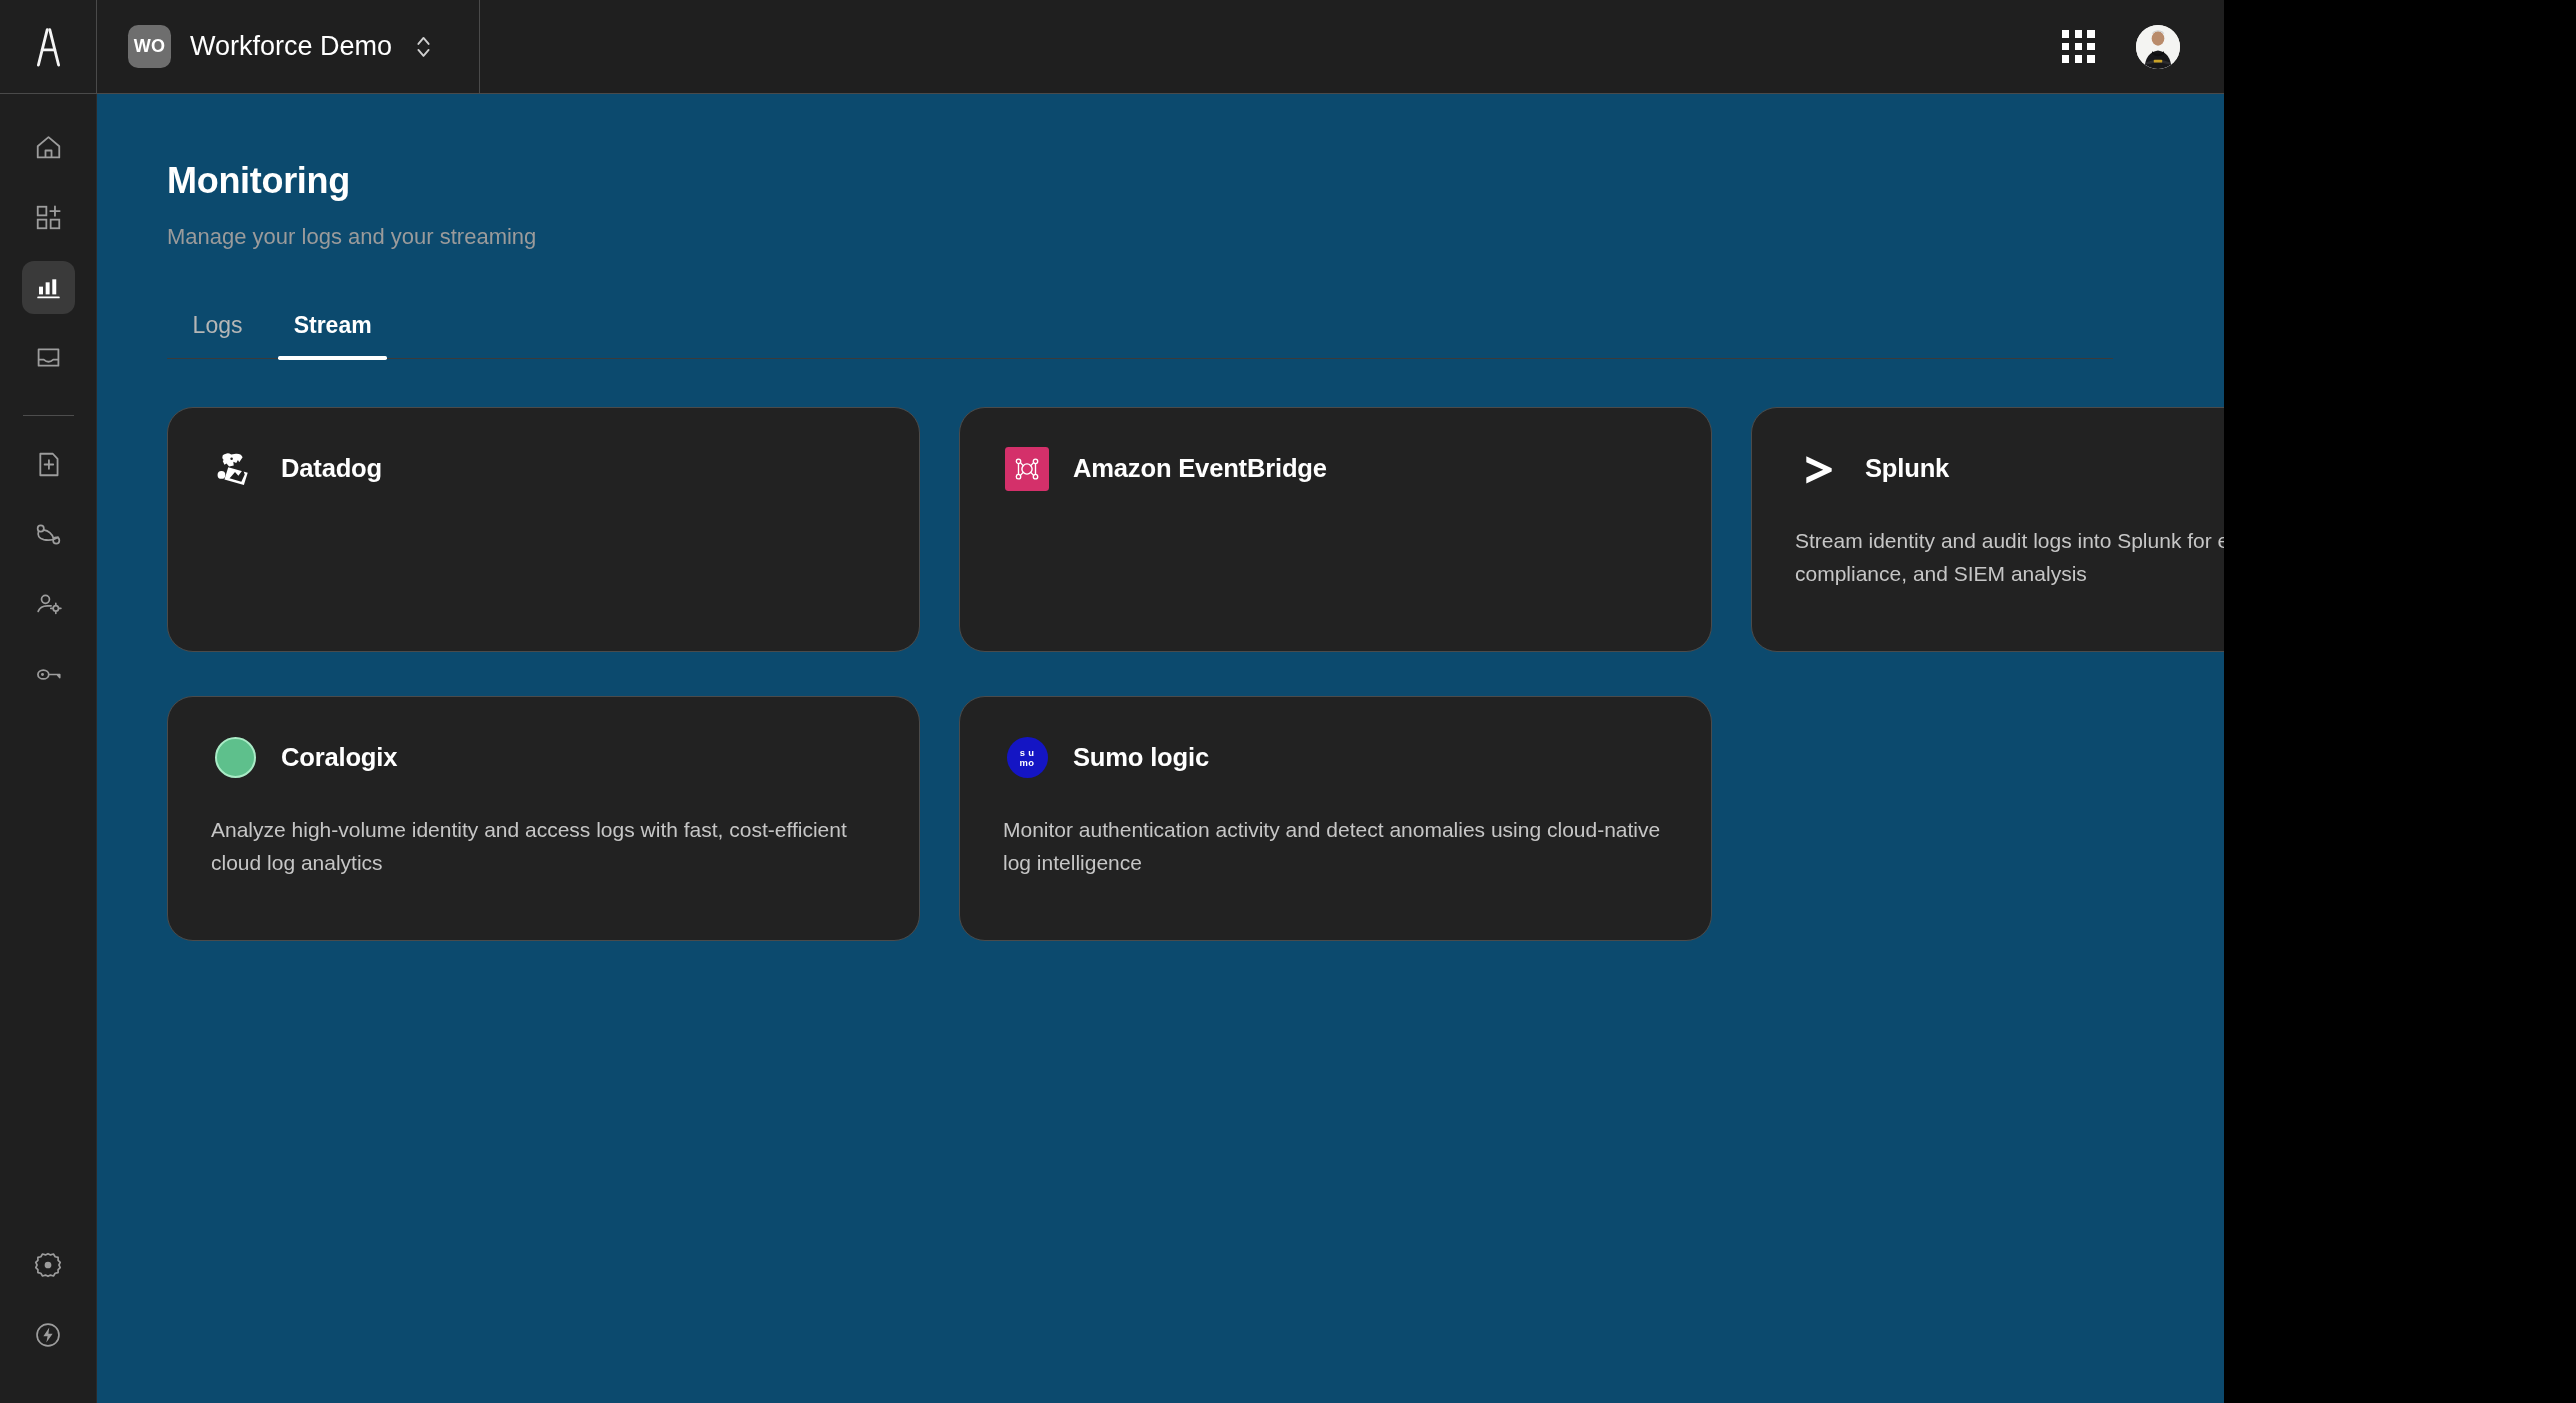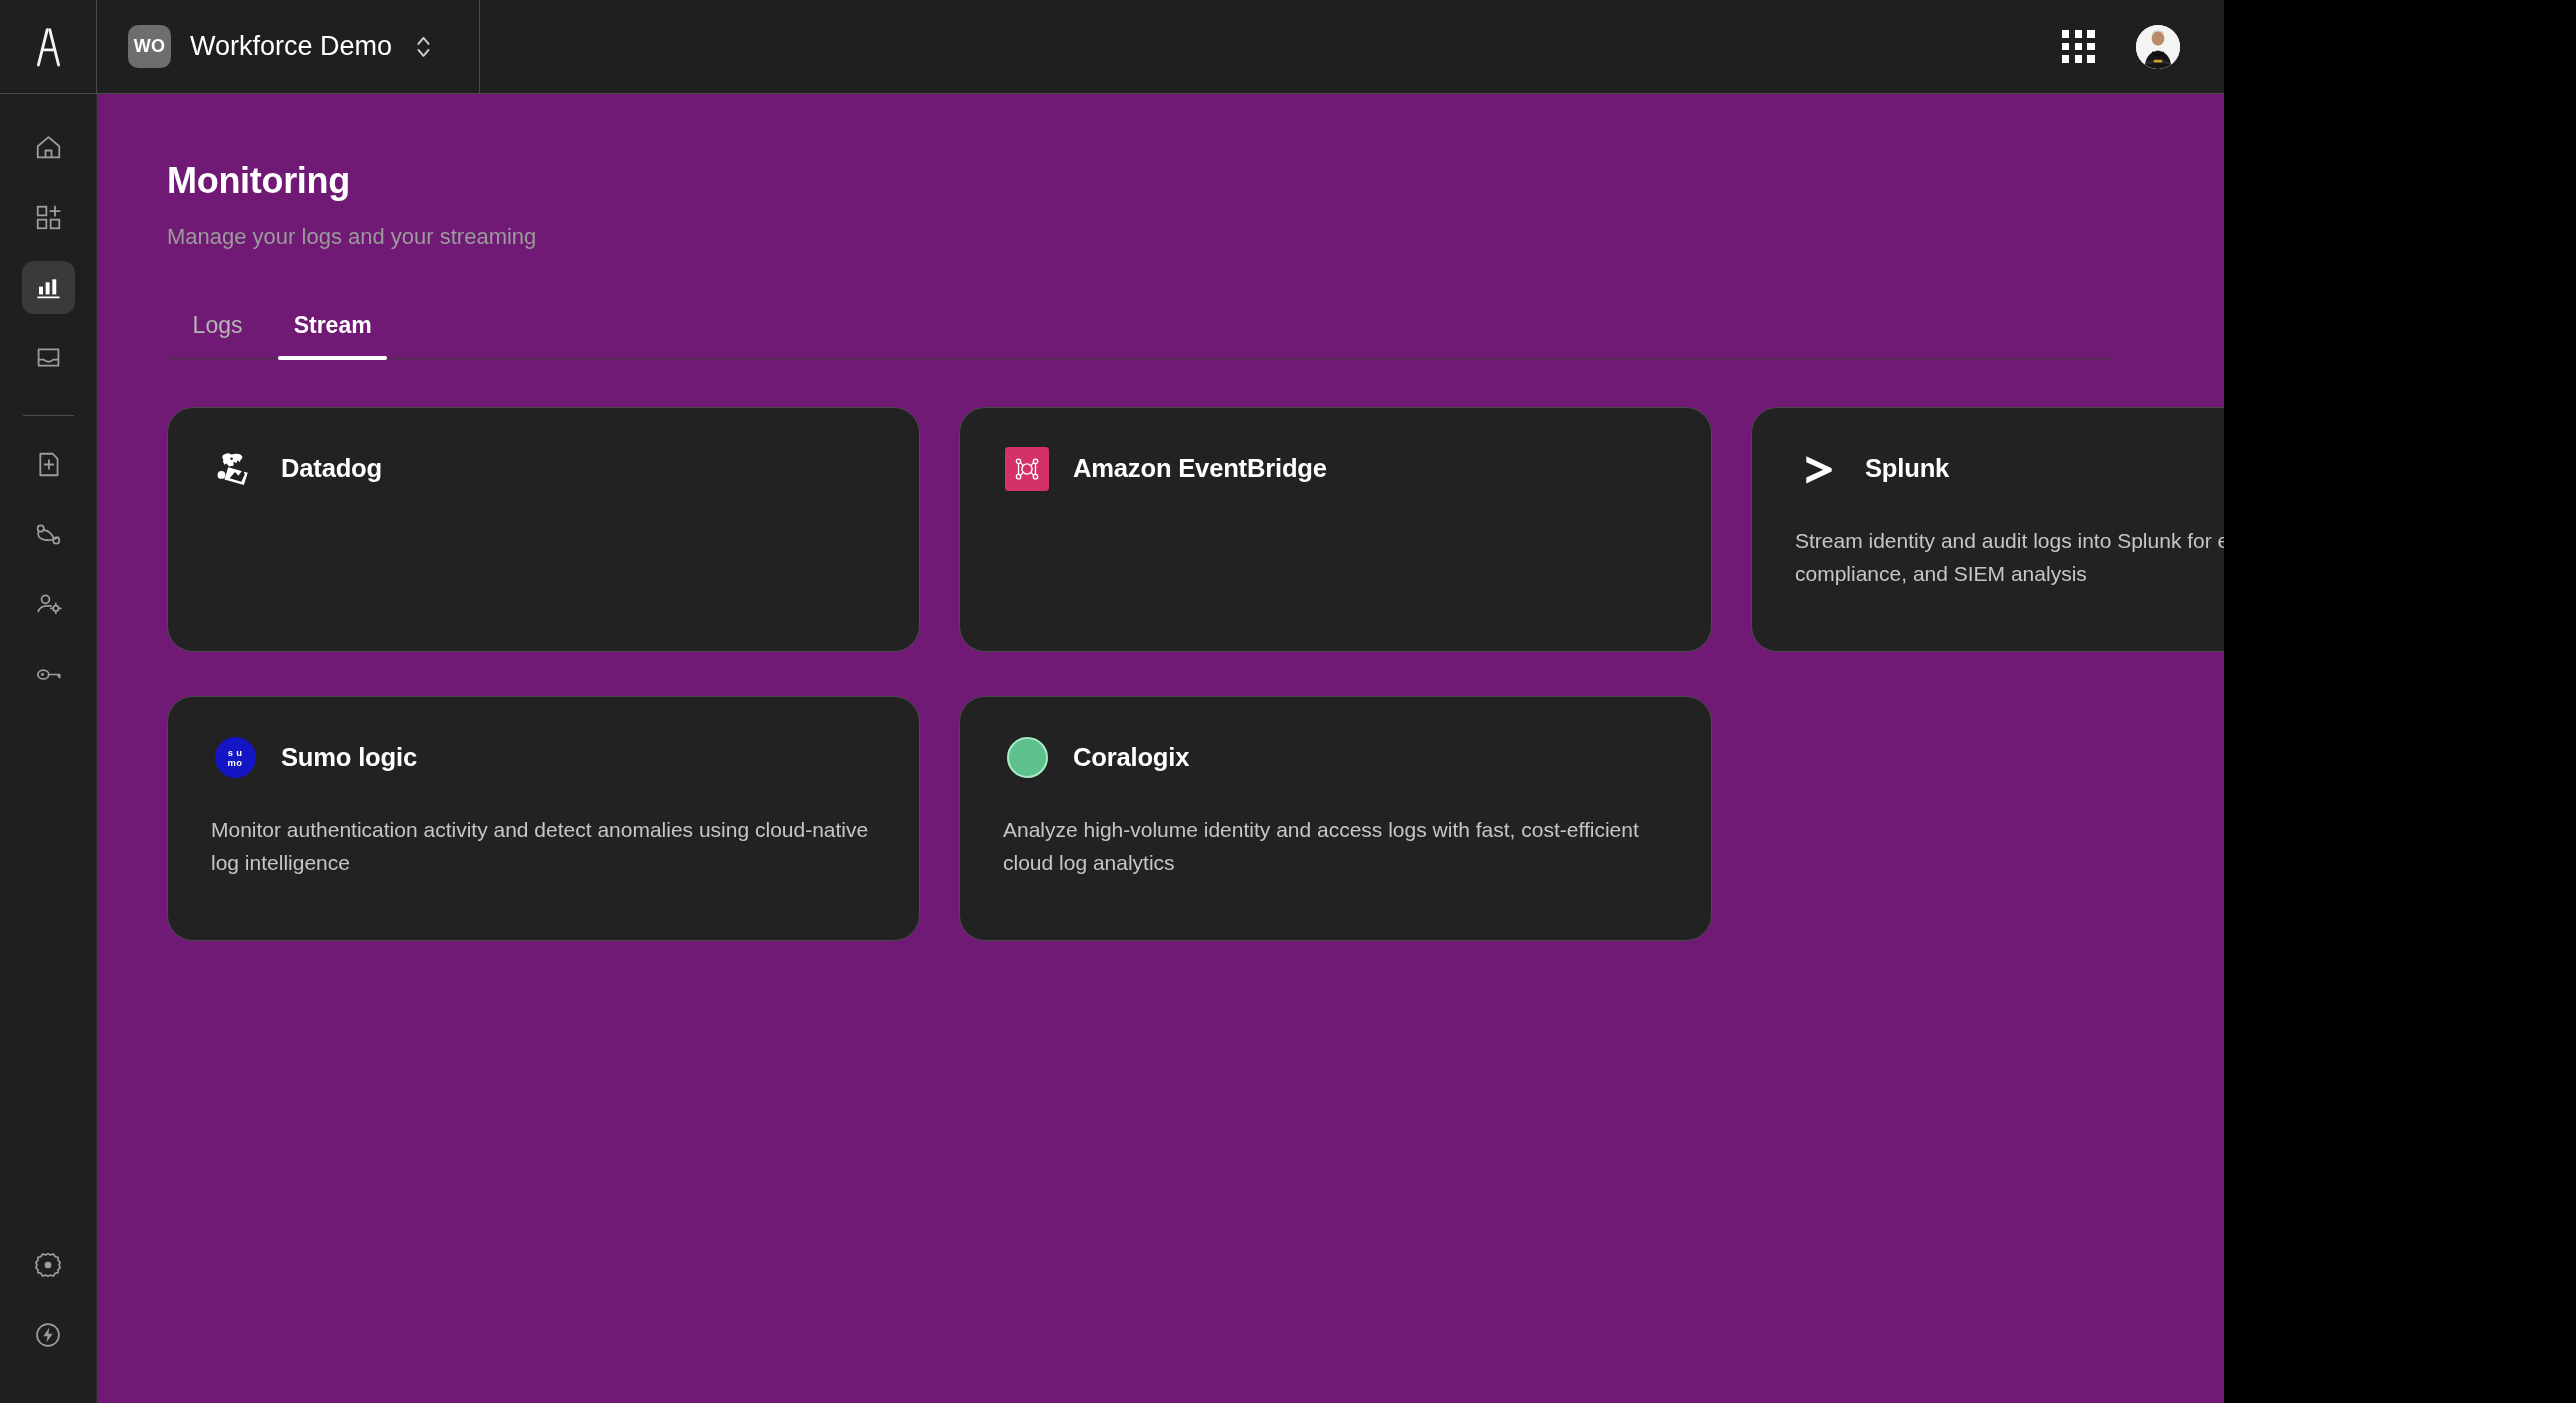--- a/index.html
+++ b/index.html
@@ -150,21 +150,21 @@
     height: 1.7px;
     background: #4d4d4d;
     margin: 13.6px 0 22px 0;
   }
 
   .rail-spacer { flex: 1 1 auto; }
 
   
   .main {
     flex: 1 1 auto;
-    background: #701a75;
+    background: #0c4a6e;
     padding: 66px 111px 0 70px;
     overflow: hidden;
     min-width: 0;
   }
 
   .page-title {
     color: #ffffff;
     font-size: 36px;
     font-weight: 700;
     letter-spacing: -0.3px;
@@ -485,37 +485,37 @@
               </svg>
             </div>
             <div class="card-title">Splunk</div>
           </div>
           <div class="card-desc">Stream identity and audit logs into Splunk for enterprise security, compliance, and SIEM analysis</div>
         </div>
 
         <div class="card">
           <div class="card-head">
             <div class="card-logo">
+              <div class="logo-coralogix"></div>
+            </div>
+            <div class="card-title">Coralogix</div>
+          </div>
+          <div class="card-desc">Analyze high-volume identity and access logs with fast, cost-efficient cloud log analytics</div>
+        </div>
+
+        <div class="card">
+          <div class="card-head">
+            <div class="card-logo">
               <div class="logo-sumo">
                 <span>s u</span>
                 <span>mo</span>
               </div>
             </div>
             <div class="card-title">Sumo logic</div>
           </div>
           <div class="card-desc">Monitor authentication activity and detect anomalies using cloud-native log intelligence</div>
         </div>
 
-        <div class="card">
-          <div class="card-head">
-            <div class="card-logo">
-              <div class="logo-coralogix"></div>
-            </div>
-            <div class="card-title">Coralogix</div>
-          </div>
-          <div class="card-desc">Analyze high-volume identity and access logs with fast, cost-efficient cloud log analytics</div>
-        </div>
-
       </div>
     </div>
   </div>
 </div>
 
 
 </body></html>

